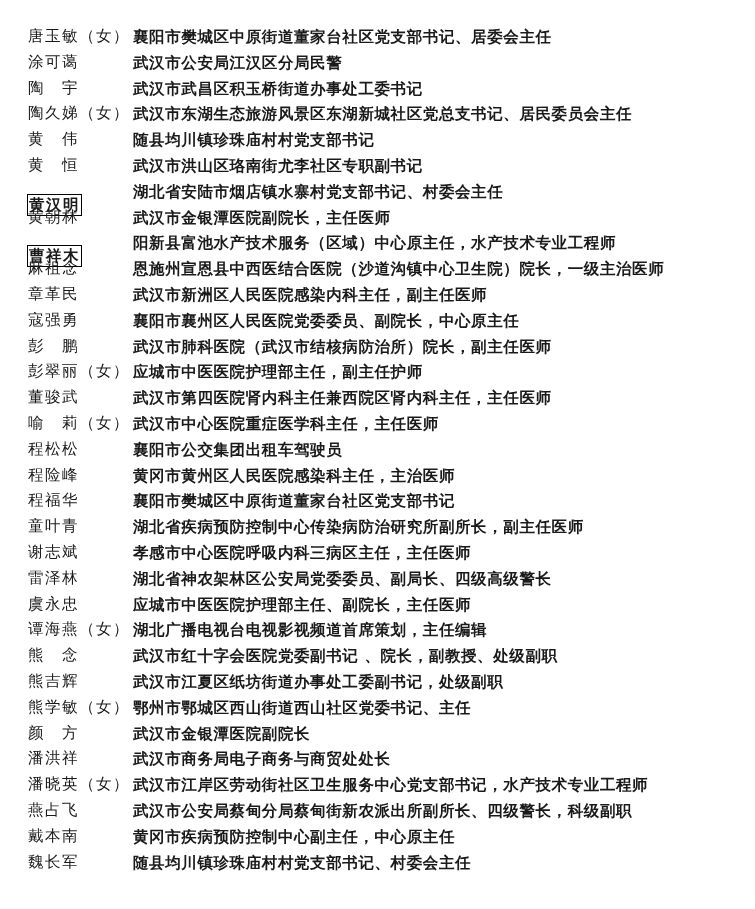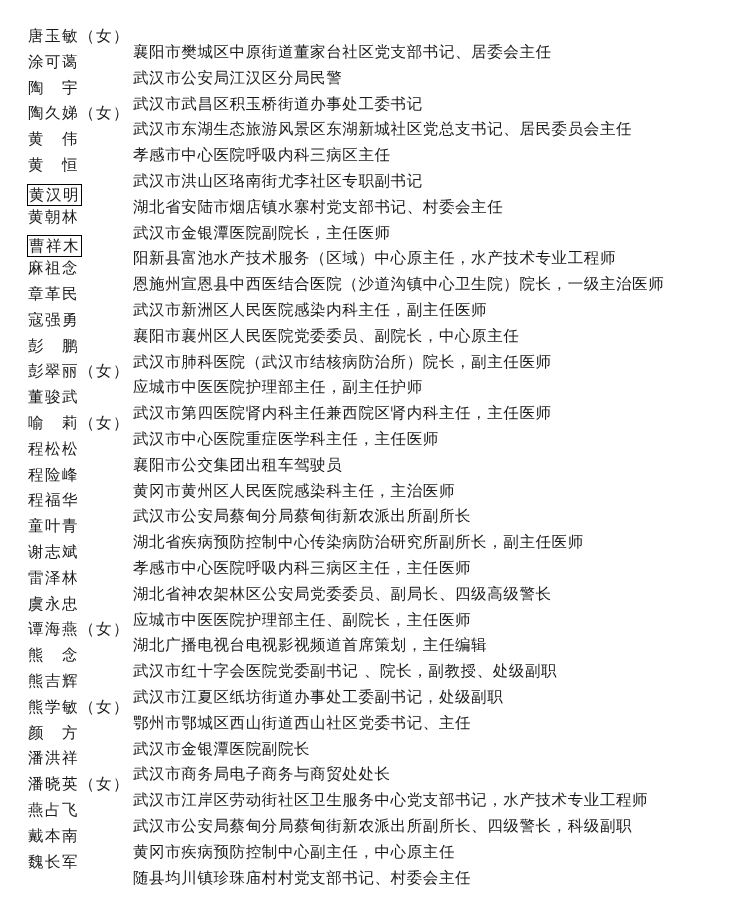--- a/index.html
+++ b/index.html
@@ -1,22 +1,22 @@
 <!DOCTYPE html>
 <html><head>
   <meta charset="utf-8">
   <style>
     html, body { margin: 0; padding: 0; background: #ffffff; }
     body { width: 755px; height: 909px; position: relative; overflow: hidden;
            font-family: "DejaVu Serif", "Liberation Serif", serif; color: #1a1a1a; }
     .list { position: absolute; left: 28px; top: 24px; }
     .row { position: relative; height: 25.8px; line-height: 25.8px; font-size: 15.5px; white-space: nowrap; }
     .name { position: absolute; left: 0; top: 0; letter-spacing: 1.5px; text-align: center; }
-    .name.boxed { outline: 1px solid #000; outline-offset: 0px; padding: 0 1px; line-height: 20px; top: 6px; }
-    .desc { position: absolute; left: 105px; top: 16px; letter-spacing: 0.6px; }
+    .name.boxed { outline: 1px solid #000; outline-offset: 0px; padding: 0 1px; line-height: 20px; top: 16px; font-weight: bold; }
+    .desc { position: absolute; left: 105px; top: 0; letter-spacing: 0.6px; font-weight: bold; }
   </style>
 </head>
 <body>
 
 <div class="list" id="list">
     <div class="row">
       <span class="name">唐玉敏（女）</span>
       <span class="desc">襄阳市樊城区中原街道董家台社区党支部书记、居委会主任</span>
     </div>
     <div class="row">
@@ -26,21 +26,21 @@
     <div class="row">
       <span class="name">陶　宇</span>
       <span class="desc">武汉市武昌区积玉桥街道办事处工委书记</span>
     </div>
     <div class="row">
       <span class="name">陶久娣（女）</span>
       <span class="desc">武汉市东湖生态旅游风景区东湖新城社区党总支书记、居民委员会主任</span>
     </div>
     <div class="row">
       <span class="name">黄　伟</span>
-      <span class="desc">孝感市中心医院呼吸内科三病区主任</span>
+      <span class="desc">随县均川镇珍珠庙村村党支部书记</span>
     </div>
     <div class="row">
       <span class="name">黄　恒</span>
       <span class="desc">武汉市洪山区珞南街尤李社区专职副书记</span>
     </div>
     <div class="row">
       <span class="name boxed">黄汉明</span>
       <span class="desc">湖北省安陆市烟店镇水寨村党支部书记、村委会主任</span>
     </div>
     <div class="row">
@@ -82,21 +82,21 @@
     <div class="row">
       <span class="name">程松松</span>
       <span class="desc">襄阳市公交集团出租车驾驶员</span>
     </div>
     <div class="row">
       <span class="name">程险峰</span>
       <span class="desc">黄冈市黄州区人民医院感染科主任，主治医师</span>
     </div>
     <div class="row">
       <span class="name">程福华</span>
-      <span class="desc">武汉市公安局蔡甸分局蔡甸街新农派出所副所长</span>
+      <span class="desc">襄阳市樊城区中原街道董家台社区党支部书记</span>
     </div>
     <div class="row">
       <span class="name">童叶青</span>
       <span class="desc">湖北省疾病预防控制中心传染病防治研究所副所长，副主任医师</span>
     </div>
     <div class="row">
       <span class="name">谢志斌</span>
       <span class="desc">孝感市中心医院呼吸内科三病区主任，主任医师</span>
     </div>
     <div class="row">

